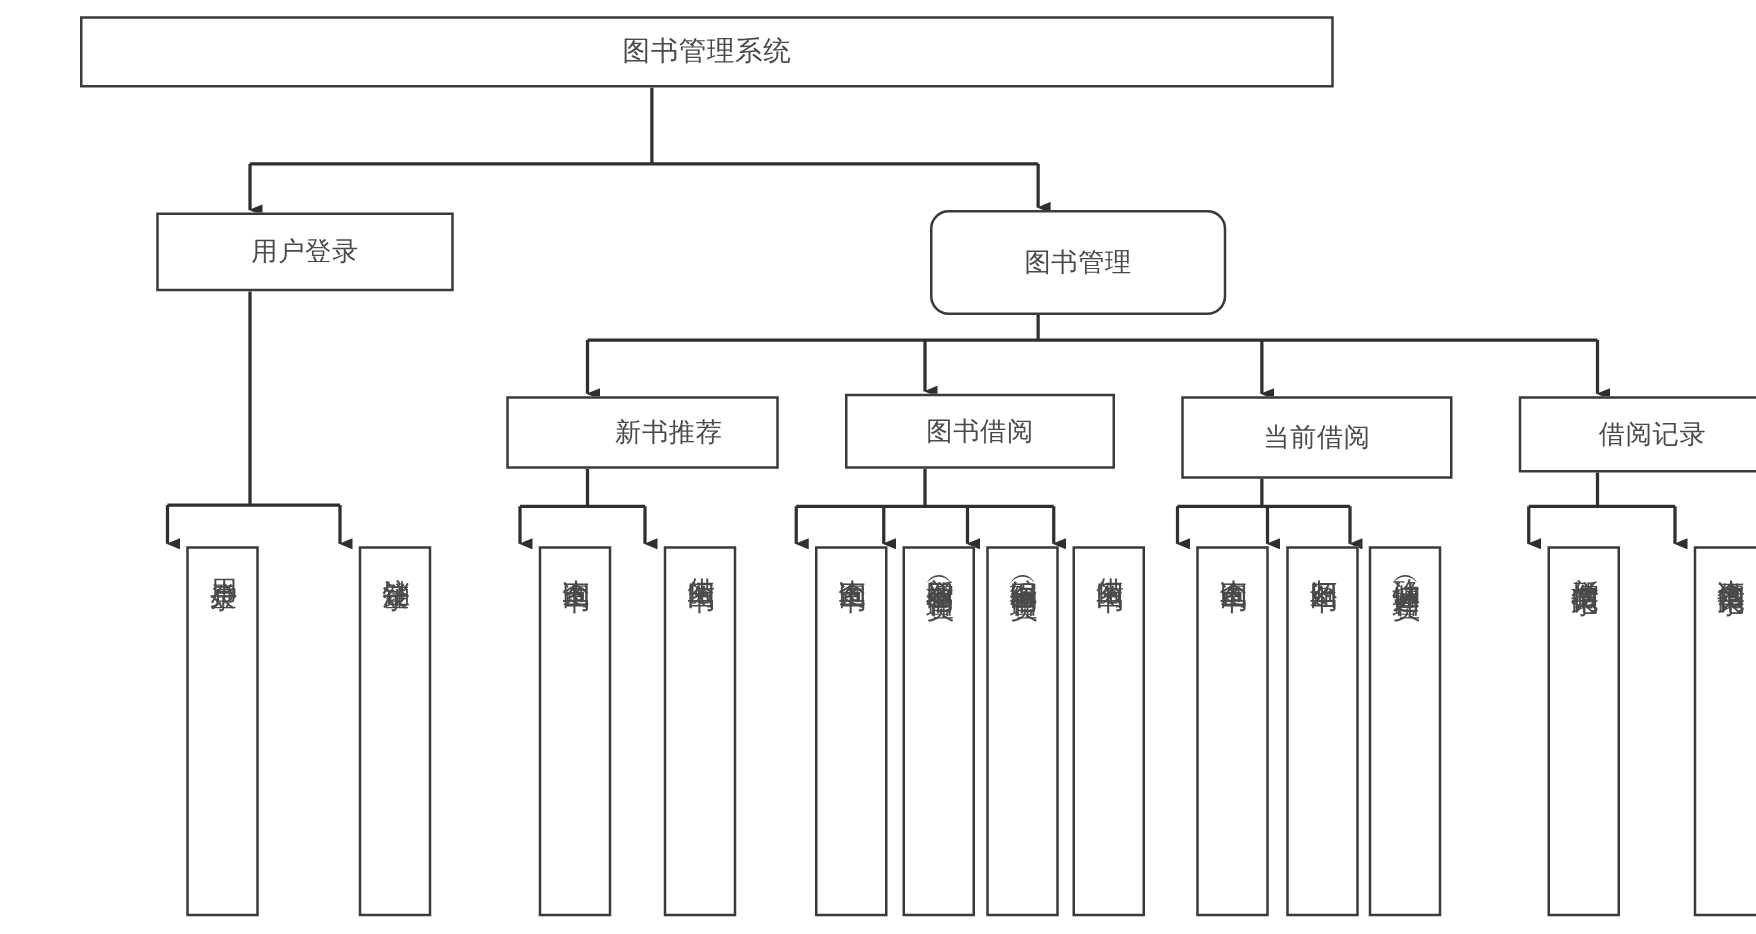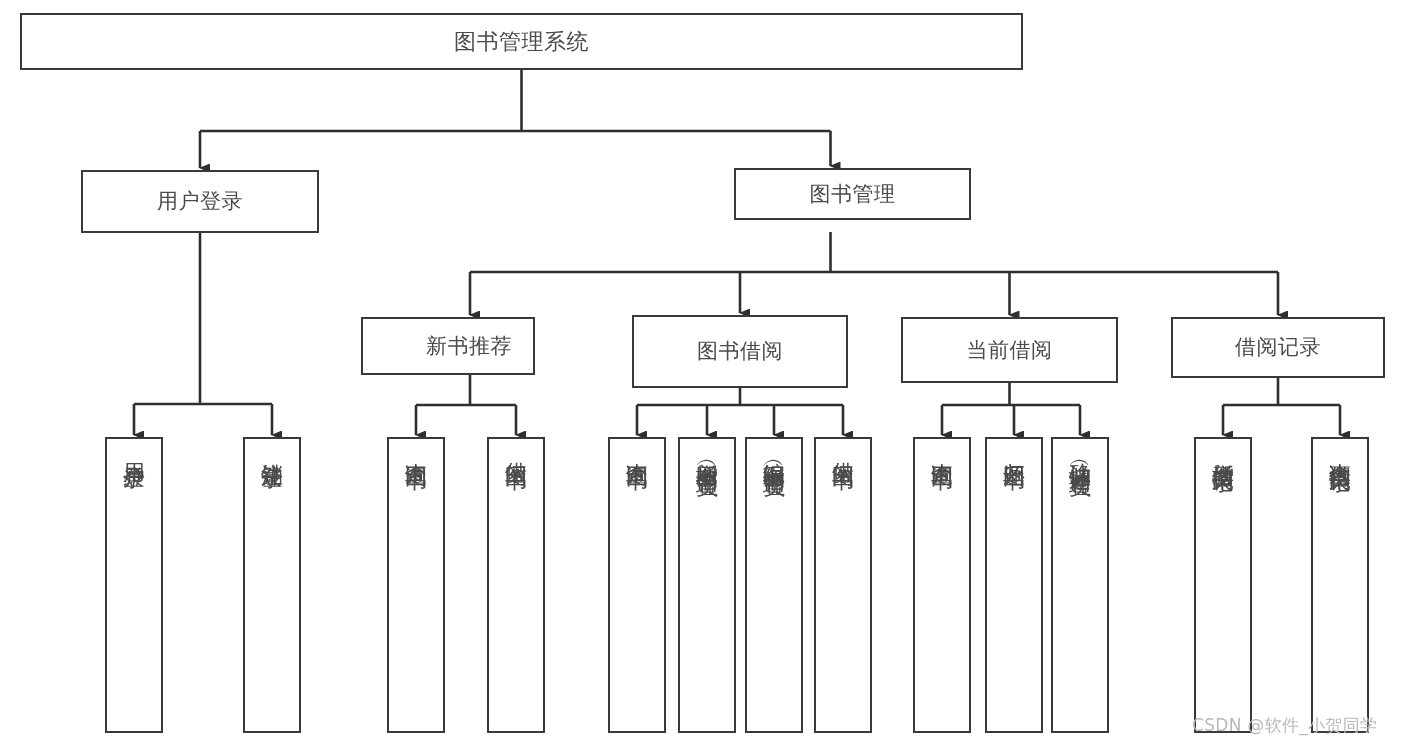--- a/index.html
+++ b/index.html
@@ -28,20 +28,21 @@
   .node {
     position: absolute;
     box-sizing: border-box;
     border: 2.5px solid #3a3a3a;
     background: #ffffff;
     display: flex;
     align-items: center;
     justify-content: center;
     color: #4a4a4a;
     z-index: 2;
+    margin-left: 44px;
   }
   .node .lbl {
     display: block;
     text-align: center;
     line-height: 1.18;
     letter-spacing: 0.5px;
   }
   .node.horiz .lbl {
     writing-mode: horizontal-tb;
     font-size: 21px;
@@ -116,27 +117,27 @@
       </g>
   </svg>
 
   <div id="nodes-layer">
       <div class="node horiz root" style="left: 20px; top: 13px; width: 1003px; height: 57px;">
         <span class="lbl">图书管理系统</span>
       </div>
       <div class="node horiz" style="left: 81px; top: 170px; width: 238px; height: 63px;">
         <span class="lbl">用户登录</span>
       </div>
-      <div class="node horiz" style="left: 734px; top: 168px; width: 237px; height: 52px;">
+      <div class="node horiz" style="left: 700px; top: 168px; width: 237px; height: 84px; border-radius: 15px;">
         <span class="lbl">图书管理</span>
       </div>
-      <div class="node horiz" style="left: 361px; top: 317px; width: 174px; height: 58px; padding-left: 42px;">
+      <div class="node horiz" style="left: 361px; top: 317px; width: 218px; height: 58px; padding-left: 42px;">
         <span class="lbl">新书推荐</span>
       </div>
-      <div class="node horiz" style="left: 632px; top: 315px; width: 216px; height: 73px;">
+      <div class="node horiz" style="left: 632px; top: 315px; width: 216px; height: 60px;">
         <span class="lbl">图书借阅</span>
       </div>
       <div class="node horiz" style="left: 901px; top: 317px; width: 217px; height: 66px;">
         <span class="lbl">当前借阅</span>
       </div>
       <div class="node horiz" style="left: 1171px; top: 317px; width: 214px; height: 61px;">
         <span class="lbl">借阅记录</span>
       </div>
       <div class="node vert" style="left: 105px; top: 437px; width: 58px; height: 296px;">
         <span class="lbl">用户登录</span>
@@ -172,14 +173,13 @@
         <span class="lbl">确认归还（管理员）</span>
       </div>
       <div class="node vert" style="left: 1194px; top: 437px; width: 58px; height: 296px;">
         <span class="lbl">新增借阅记录</span>
       </div>
       <div class="node vert" style="left: 1311px; top: 437px; width: 58px; height: 296px;">
         <span class="lbl">查询借阅记录</span>
       </div>
     </div>
 
-  <div class="watermark" style="left:1192px; top:714px;">CSDN @软件_小贺同学</div>
 </div>
 
 </body></html>

